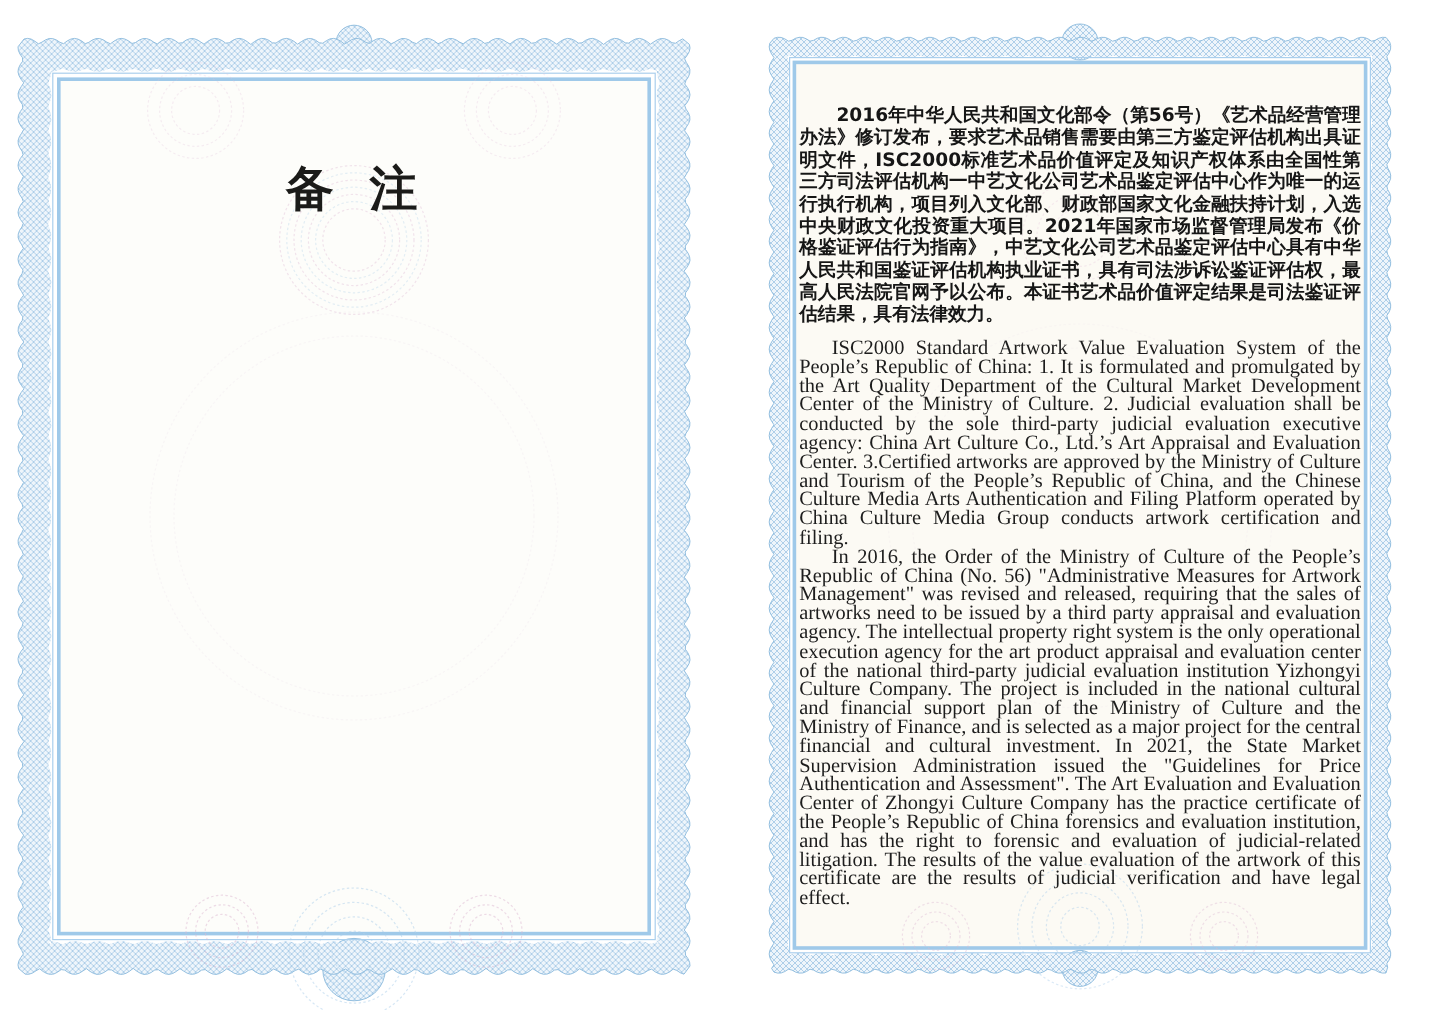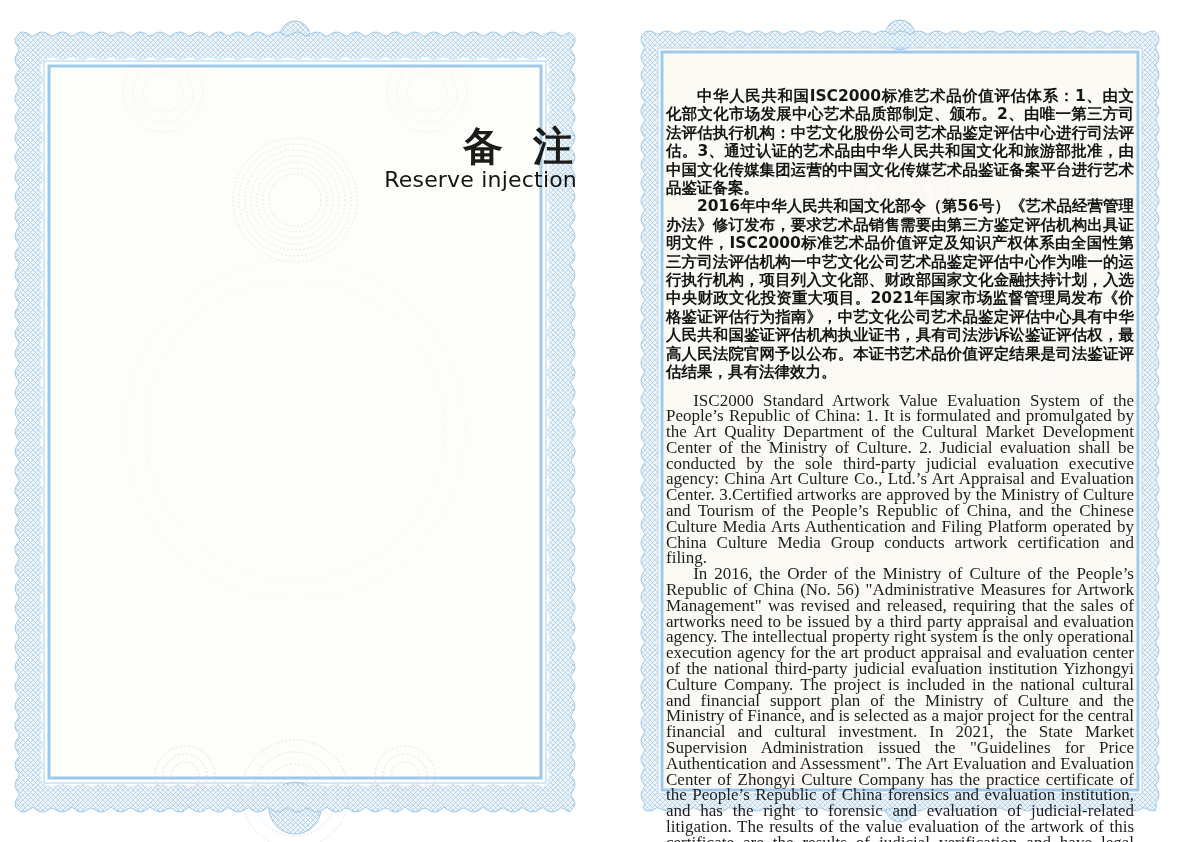--- a/index.html
+++ b/index.html
@@ -7,21 +7,21 @@
   body{
     width:1191px;height:842px;position:relative;background:#ffffff;
     font-family:"DejaVu Sans",sans-serif;overflow:hidden;
   }
   .page{position:absolute;background:transparent;}
   .page-left{left:13px;top:30px;width:564px;height:784px;}
   .page-right{left:640px;top:30px;width:520px;height:782px;}
   .frame-svg{position:absolute;left:0;top:0;overflow:visible;z-index:1;}
   .content{position:relative;z-index:2;}
   
-  .heading-block{position:absolute;left:0;right:0;top:96px;text-align:right;z-index:2;}
+  .heading-block{position:absolute;left:0;right:0;top:108px;text-align:center;z-index:2;}
   .title-zh{
     margin:0;font-size:40px;font-weight:bold;color:#1b1b19;
     letter-spacing:4px;word-spacing:8px;line-height:1.0;
     font-family:"DejaVu Sans",sans-serif;
   }
   .title-en{
     margin:2px 0 0 0;font-size:22px;font-weight:500;color:#141414;
     letter-spacing:0.2px;line-height:1.1;font-family:"DejaVu Sans",sans-serif;
   }
   
@@ -78,21 +78,20 @@
         <circle cx="392" cy="746" r="14" fill="none" stroke="#ddb7d2" stroke-width="1" stroke-dasharray="2 2" opacity="0.5"></circle>
         <circle cx="392" cy="746" r="22" fill="none" stroke="#ddb7d2" stroke-width="1" stroke-dasharray="2 2" opacity="0.5"></circle>
         <circle cx="392" cy="746" r="30" fill="none" stroke="#ddb7d2" stroke-width="1" stroke-dasharray="2 2" opacity="0.5"></circle>
         <circle cx="282" cy="764" r="18" fill="none" stroke="#aecfeb" stroke-width="1" stroke-dasharray="2 2" opacity="0.5"></circle>
         <circle cx="282" cy="764" r="30" fill="none" stroke="#aecfeb" stroke-width="1" stroke-dasharray="2 2" opacity="0.5"></circle>
         <circle cx="282" cy="764" r="42" fill="none" stroke="#aecfeb" stroke-width="1" stroke-dasharray="2 2" opacity="0.5"></circle>
         <circle cx="282" cy="764" r="54" fill="none" stroke="#aecfeb" stroke-width="1" stroke-dasharray="2 2" opacity="0.5"></circle>
       </svg>
     <div class="heading-block content">
       <h1 class="title-zh">备 注</h1>
-      <h2 class="title-en">Reserve injection</h2>
     </div>
   </section>
 
   <section class="page page-right">
     <svg id="borderR" class="frame-svg" width="520" height="782" viewBox="0 0 520 782">
         <defs>
           <pattern id="borderRnet" width="5" height="5" patternUnits="userSpaceOnUse">
             <rect width="5" height="5" fill="#eef5fb"></rect>
             <path d="M0,0L5,5M5,0L0,5" stroke="#a3c8e6" stroke-width="0.7"></path>
           </pattern>
@@ -114,21 +113,20 @@
         <circle cx="380" cy="750" r="12" fill="none" stroke="#ddb7d2" stroke-width="1" stroke-dasharray="2 2" opacity="0.4"></circle>
         <circle cx="380" cy="750" r="20" fill="none" stroke="#ddb7d2" stroke-width="1" stroke-dasharray="2 2" opacity="0.4"></circle>
         <circle cx="380" cy="750" r="28" fill="none" stroke="#ddb7d2" stroke-width="1" stroke-dasharray="2 2" opacity="0.4"></circle>
         <circle cx="260" cy="742" r="16" fill="none" stroke="#aecfeb" stroke-width="1" stroke-dasharray="2 2" opacity="0.45"></circle>
         <circle cx="260" cy="742" r="28" fill="none" stroke="#aecfeb" stroke-width="1" stroke-dasharray="2 2" opacity="0.45"></circle>
         <circle cx="260" cy="742" r="40" fill="none" stroke="#aecfeb" stroke-width="1" stroke-dasharray="2 2" opacity="0.45"></circle>
         <circle cx="260" cy="742" r="52" fill="none" stroke="#aecfeb" stroke-width="1" stroke-dasharray="2 2" opacity="0.45"></circle>
       </svg>
     <div class="text-area content">
       <div class="zh-block">
-        <p>中华人民共和国ISC2000标准艺术品价值评估体系：1、由文化部文化市场发展中心艺术品质部制定、颁布。2、由唯一第三方司法评估执行机构：中艺文化股份公司艺术品鉴定评估中心进行司法评估。3、通过认证的艺术品由中华人民共和国文化和旅游部批准，由中国文化传媒集团运营的中国文化传媒艺术品鉴证备案平台进行艺术品鉴证备案。</p>
         <p>2016年中华人民共和国文化部令（第56号）《艺术品经营管理办法》修订发布，要求艺术品销售需要由第三方鉴定评估机构出具证明文件，ISC2000标准艺术品价值评定及知识产权体系由全国性第三方司法评估机构一中艺文化公司艺术品鉴定评估中心作为唯一的运行执行机构，项目列入文化部、财政部国家文化金融扶持计划，入选中央财政文化投资重大项目。2021年国家市场监督管理局发布《价格鉴证评估行为指南》，中艺文化公司艺术品鉴定评估中心具有中华人民共和国鉴证评估机构执业证书，具有司法涉诉讼鉴证评估权，最高人民法院官网予以公布。本证书艺术品价值评定结果是司法鉴证评估结果，具有法律效力。</p>
       </div>
       <div class="en-block">
         <p>ISC2000 Standard Artwork Value Evaluation System of the People’s Republic of China: 1. It is formulated and promulgated by the Art Quality Department of the Cultural Market Development Center of the Ministry of Culture. 2. Judicial evaluation shall be conducted by the sole third-party judicial evaluation executive agency: China Art Culture Co., Ltd.’s Art Appraisal and Evaluation Center. 3.Certified artworks are approved by the Ministry of Culture and Tourism of the People’s Republic of China, and the Chinese Culture Media Arts Authentication and Filing Platform operated by China Culture Media Group conducts artwork certification and filing.</p>
         <p>In 2016, the Order of the Ministry of Culture of the People’s Republic of China (No. 56) "Administrative Measures for Artwork Management" was revised and released, requiring that the sales of artworks need to be issued by a third party appraisal and evaluation agency. The intellectual property right system is the only operational execution agency for the art product appraisal and evaluation center of the national third-party judicial evaluation institution Yizhongyi Culture Company. The project is included in the national cultural and financial support plan of the Ministry of Culture and the Ministry of Finance, and is selected as a major project for the central financial and cultural investment. In 2021, the State Market Supervision Administration issued the "Guidelines for Price Authentication and Assessment". The Art Evaluation and Evaluation Center of Zhongyi Culture Company has the practice certificate of the People’s Republic of China forensics and evaluation institution, and has the right to forensic and evaluation of judicial-related litigation. The results of the value evaluation of the artwork of this certificate are the results of judicial verification and have legal effect.</p>
       </div>
     </div>
   </section>
 
 </div>

